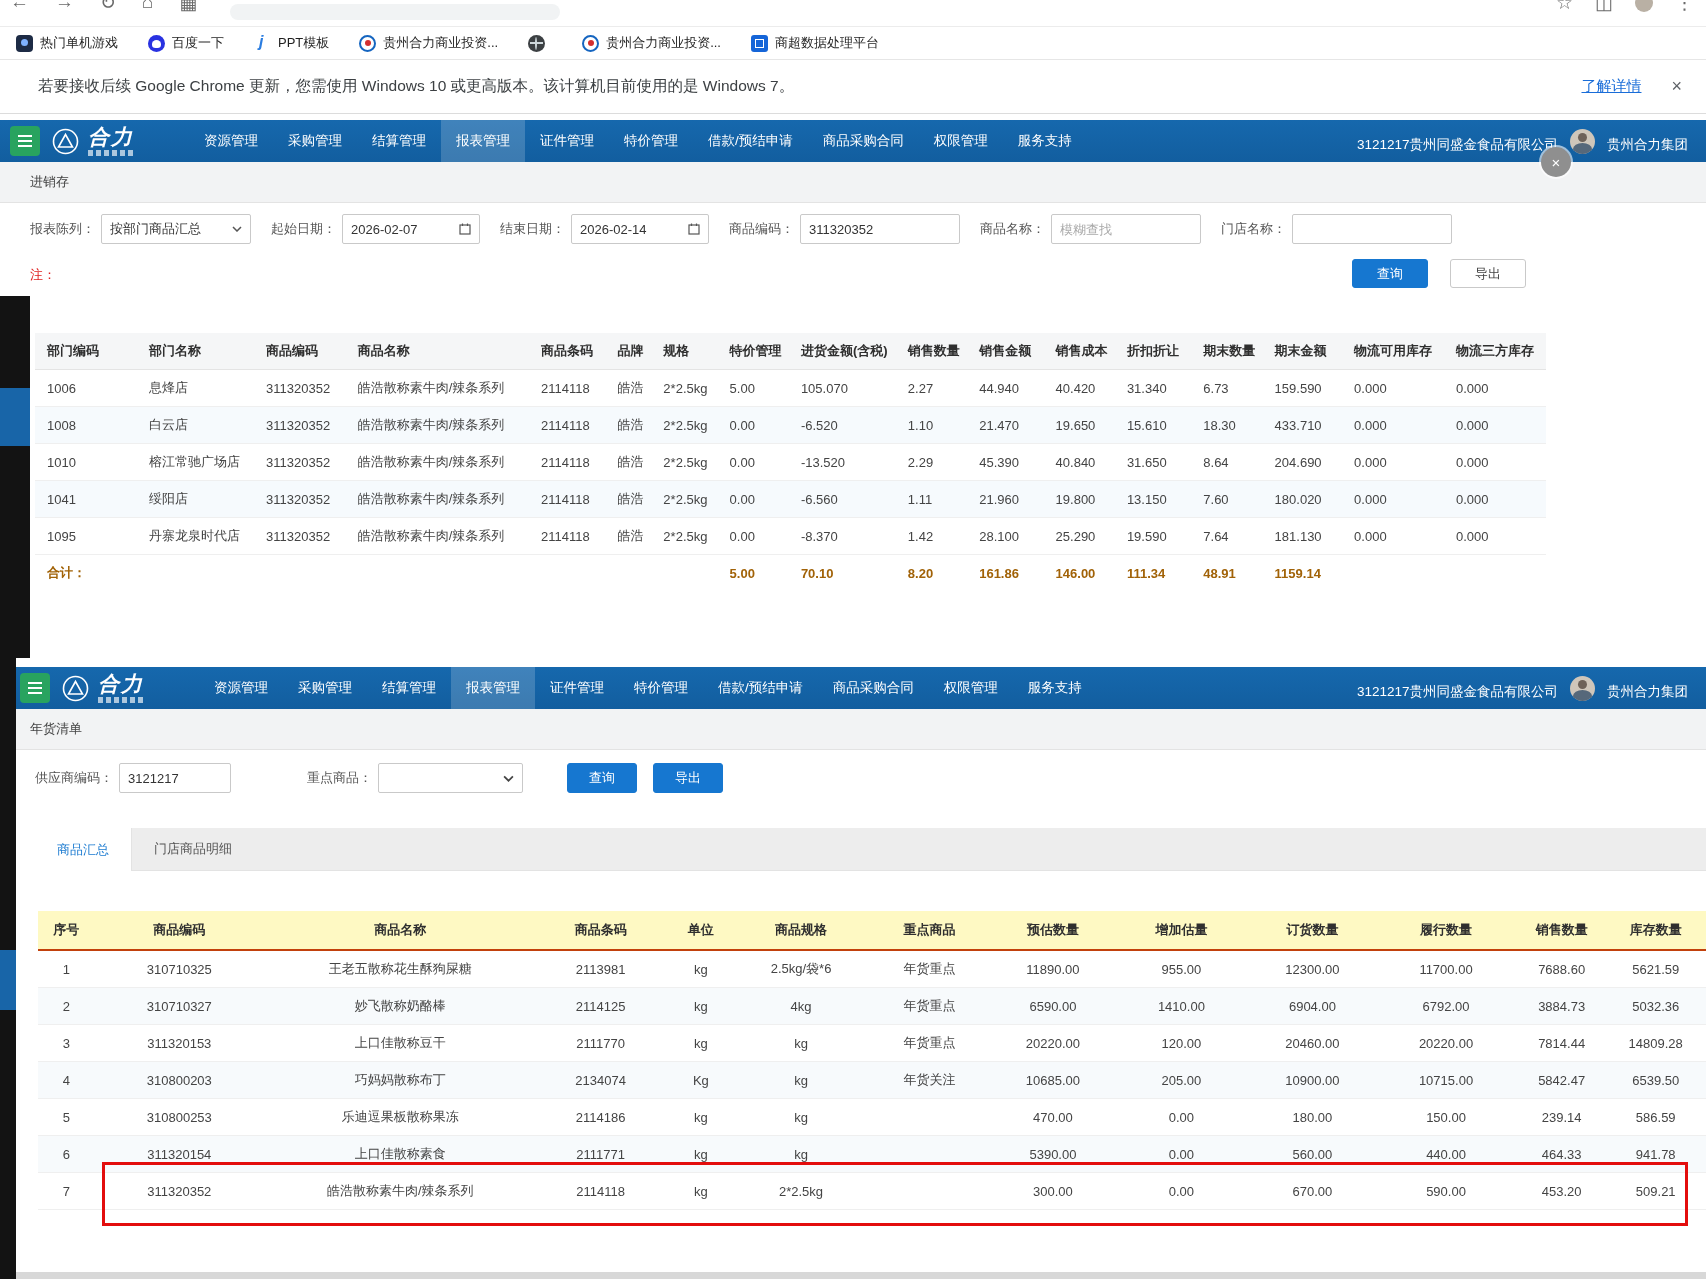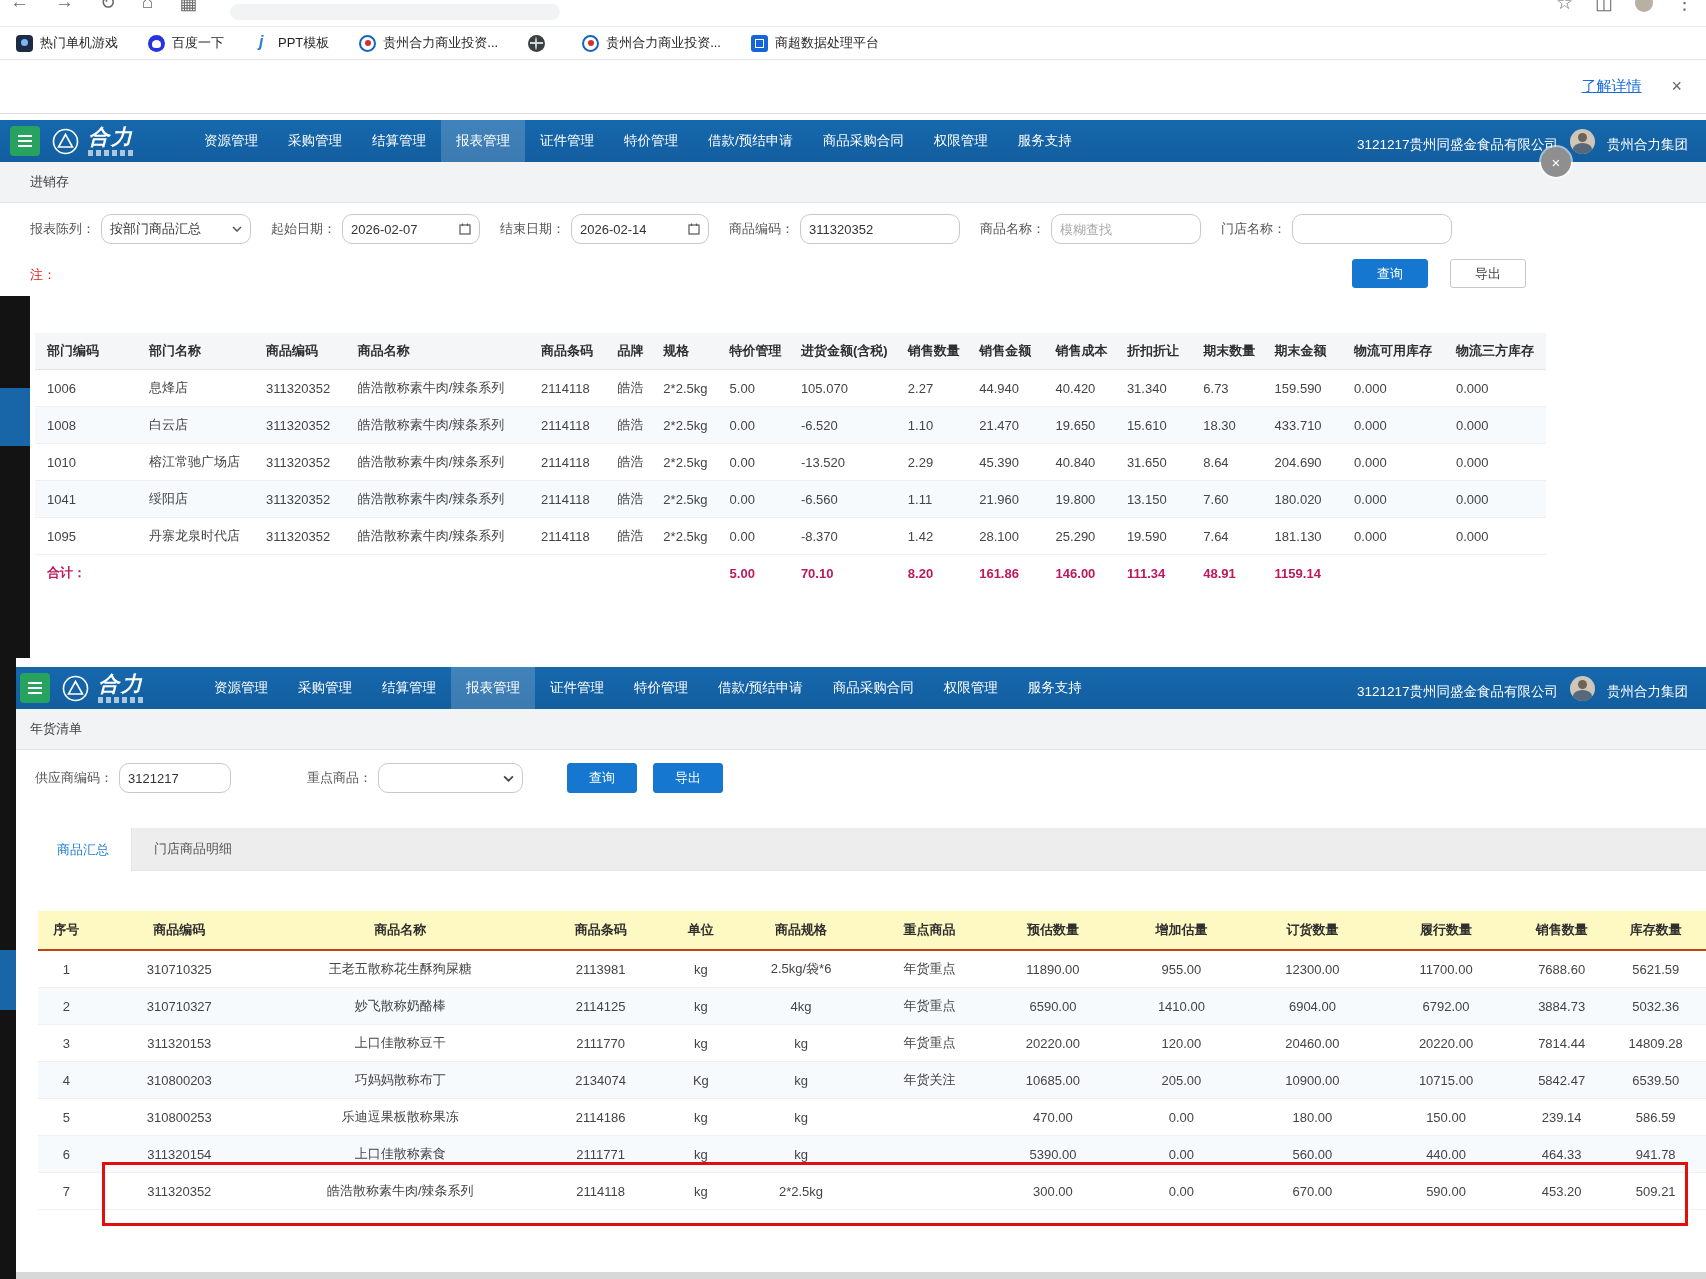--- a/index.html
+++ b/index.html
@@ -59,21 +59,21 @@
   
   .panel-title{height:40px;background:#f2f3f4;border-bottom:1px solid #e3e3e3;display:flex;align-items:center;
                padding-left:30px;font-size:13px;color:#444;}
   .close-circle{position:absolute;top:147px;left:1541px;width:30px;height:30px;border-radius:50%;background:#8f8f8f;
                 color:#fff;display:flex;align-items:center;justify-content:center;font-size:15px;z-index:6;cursor:pointer;
                 box-shadow:0 0 0 2px rgba(255,255,255,.6);}
 
   
   .filters{display:flex;align-items:center;height:52px;padding-left:30px;gap:20px;font-size:13px;color:#555;background:#fff;}
   .fld{display:flex;align-items:center;gap:6px;}
-  .box{height:30px;border:1px solid #c9c9c9;border-radius:10px;display:flex;align-items:center;
+  .box{height:30px;border:1px solid #c9c9c9;border-radius:2px;display:flex;align-items:center;
        padding:0 8px;font-size:13px;color:#333;background:#fff;box-sizing:border-box;gap:6px;}
   .box input{border:none;outline:none;width:100%;font:inherit;color:#333;background:transparent;padding:0;}
   .box input::placeholder{color:#a9a9a9;}
   .chev{flex:0 0 auto;}
   .cal{flex:0 0 auto;}
 
   .note-row{position:relative;height:40px;display:flex;align-items:center;padding-left:30px;font-size:13px;color:#333;background:#fff;}
   .note-prefix{color:#e02020;margin-right:3px;}
   .btns-abs{position:absolute;right:180px;top:4px;display:flex;gap:22px;}
   .btn{min-width:76px;height:29px;display:flex;align-items:center;justify-content:center;font-size:13px;
@@ -82,21 +82,21 @@
   .btn-plain{background:#fff;border:1px solid #c9c9c9;color:#444;}
 
   
   table{border-collapse:collapse;table-layout:fixed;width:100%;}
   th,td{overflow:hidden;white-space:nowrap;text-overflow:ellipsis;}
   .t1-wrap{margin:38px 160px 0 35px;}
   .t1 th{height:36px;background:#f5f6f7;font-weight:bold;color:#2f2f2f;font-size:13px;text-align:left;
          padding:0 6px 0 12px;border-bottom:1px solid #e4e4e4;}
   .t1 td{height:36px;font-size:13px;color:#444;text-align:left;padding:0 6px 0 12px;border-bottom:1px solid #efefef;}
   .t1 tbody tr:nth-child(even) td{background:#f6fafd;}
-  .t1 tr.total td{font-weight:bold;color:#be185d;border-bottom:none;border-top:1px solid #e6e6e6;}
+  .t1 tr.total td{font-weight:bold;color:#a16207;border-bottom:none;border-top:1px solid #e6e6e6;}
 
   .mid-gap{height:76px;background:#fff;}
 
   .tabs-strip{margin-left:35px;height:42px;background:#ededed;display:flex;align-items:stretch;border-bottom:1px solid #e3e3e3;}
   .tab{display:flex;align-items:center;padding:0 22px;font-size:13px;color:#555;cursor:pointer;}
   .tab.active{background:#fff;color:#1a7ad0;border-right:1px solid #e3e3e3;margin-bottom:-1px;}
 
   .t2-wrap{position:relative;margin:40px 0 0 38px;}
   .t2 th{height:38px;background:#fef9c3;font-weight:bold;color:#2f2f2f;font-size:13px;text-align:center;
          padding:0 6px;border-bottom:2px solid #c2410c;}
@@ -159,20 +159,21 @@
       <span class="bm-ico ico-heli"></span>
       <span>贵州合力商业投资...</span>
     </div>
     <div class="bm">
       <span class="bm-ico ico-platform"></span>
       <span>商超数据处理平台</span>
     </div>
   </div>
 
   <div class="notice">
+    <span>若要接收后续 Google Chrome 更新，您需使用 Windows 10 或更高版本。该计算机目前使用的是 Windows 7。</span>
     <span class="spacer"></span>
     <span class="notice-link">了解详情</span>
     <span class="notice-x">×</span>
   </div>
   <div class="gap6"></div>
 
   <div class="navbar">
     <div class="menu-btn">
         <span class="menu-glyph"></span>
       </div>

